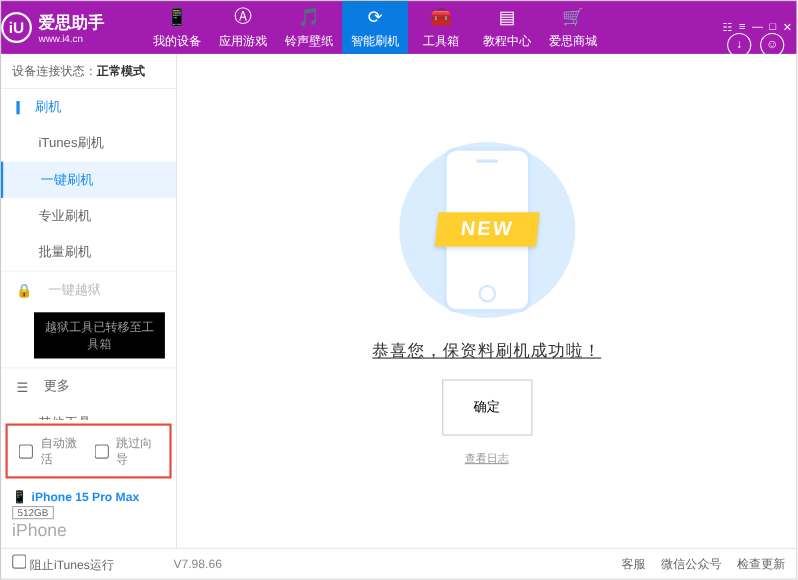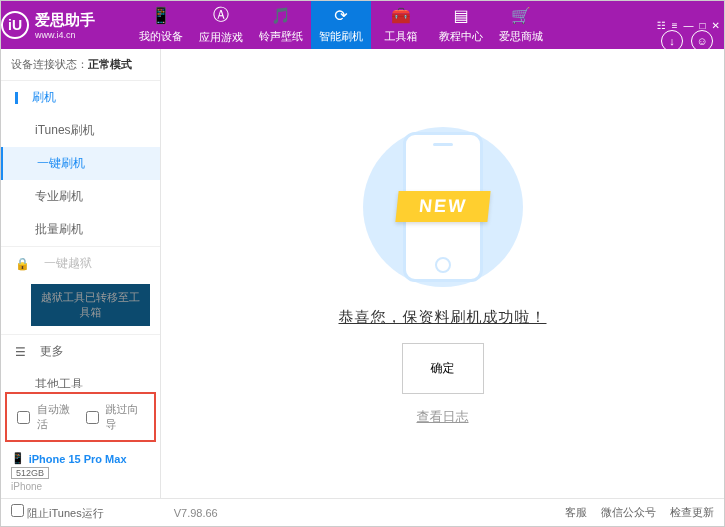--- a/index.html
+++ b/index.html
@@ -23,40 +23,40 @@
 .sidebar { width: 160px; border-right: 1px solid #e5e5e5; display: flex; flex-direction: column; }
 .status-bar { padding: 8px 10px; font-size: 11px; color: #666; border-bottom: 1px solid #eee; }
 .status-val { color: #333; font-weight: bold; }
 .menu { flex: 1; overflow: auto; }
 .menu-group { border-bottom: 1px solid #f0f0f0; }
 .group-head { padding: 8px 14px; color: #666; font-size: 12px; display: flex; align-items: center; gap: 14px; cursor: pointer; }
 .group-head.blue { color: #1b8bf3; }
 .group-head .bar { display:inline-block; width:3px; height:12px; background:#1b8bf3; }
 .menu-item { padding: 8px 10px 8px 34px; font-size: 12px; color: #666; cursor: pointer; }
 .menu-item.active { background: #eaf4fe; color: #1b8bf3; border-left: 2px solid #1b8bf3; }
-.menu-note { margin: 4px 10px 8px 30px; background: #0c4a6e; color: #999; font-size: 11px; padding: 6px; text-align: center; }
+.menu-note { margin: 4px 10px 8px 30px; background: #000000; color: #999; font-size: 11px; padding: 6px; text-align: center; }
 .locked { color: #bbb; }
 .check-row { padding: 8px 10px; border: 2px solid #e74c3c; margin: 4px; display: flex; gap: 10px; font-size: 11px; color: #888; }
 .check-row label { display: flex; align-items: center; gap: 7px; }
 .device-box { padding: 6px 10px; font-size: 11px; }
 .device-name { color: #1b8bf3; font-weight: bold; display: flex; align-items: center; gap: 4px; }
 .storage { display: inline-block; border: 1px solid #aaa; font-size: 9px; padding: 0 4px; margin-top: 2px; color: #666; }
-.device-type { color: #aaa; font-size: 10px; margin-top: 2px; }
+.device-type { color: #aaa; font-size: 16px; margin-top: 2px; }
 .main { flex: 1; display: flex; flex-direction: column; align-items: center; justify-content: center; padding: 10px; }
 .phone-illus { position: relative; width: 200px; height: 170px; display: flex; align-items: center; justify-content: center; }
 .circle-bg { position: absolute; width: 160px; height: 160px; border-radius: 50%; background: #66b8ff; opacity: 0.25; }
 .phone { position: relative; width: 80px; height: 150px; background: #fff; border: 3px solid #cfe8ff; border-radius: 12px; display: flex; align-items: center; justify-content: center; }
 .phone::before { content: ""; position: absolute; top: 8px; width: 20px; height: 3px; background: #cfe8ff; border-radius: 2px; }
 .phone::after { content: ""; position: absolute; bottom: 6px; width: 12px; height: 12px; border: 2px solid #cfe8ff; border-radius: 50%; }
 .new-ribbon { position: absolute; background: #ffcf2f; color: #fff; font-weight: bold; font-size: 18px; letter-spacing: 2px; padding: 5px 22px; transform: skewX(-6deg); box-shadow: 0 2px 4px rgba(0,0,0,0.15); }
 .success-text { margin-top: 16px; font-size: 15px; color: #333; letter-spacing: 1px; text-decoration: underline; }
 .ok-btn { margin-top: 16px; border: 1px solid #ccc; background: #fff; padding: 16px 28px; font-size: 12px; cursor: pointer; }
-.log-link { margin-top: 14px; font-size: 13px; color: #999; cursor: pointer; text-decoration: underline; }
+.log-link { margin-top: 14px; font-size: 10px; color: #999; cursor: pointer; text-decoration: underline; }
 .footer { height: 28px; border-top: 1px solid #e5e5e5; display: flex; align-items: center; padding: 0 10px; font-size: 11px; color: #666; justify-content: space-between; }
-.foot-left { display: flex; align-items: center; gap: 20px; }
+.foot-left { display: flex; align-items: center; gap: 4px; }
 .foot-right { display: flex; gap: 14px; }
 .foot-right span { cursor: pointer; }
 .version { color: #888; margin-left: 50px; }
 </style>
 </head>
 <body>
 
 <div class="app">
   <div class="header">
     <div class="logo-area">

